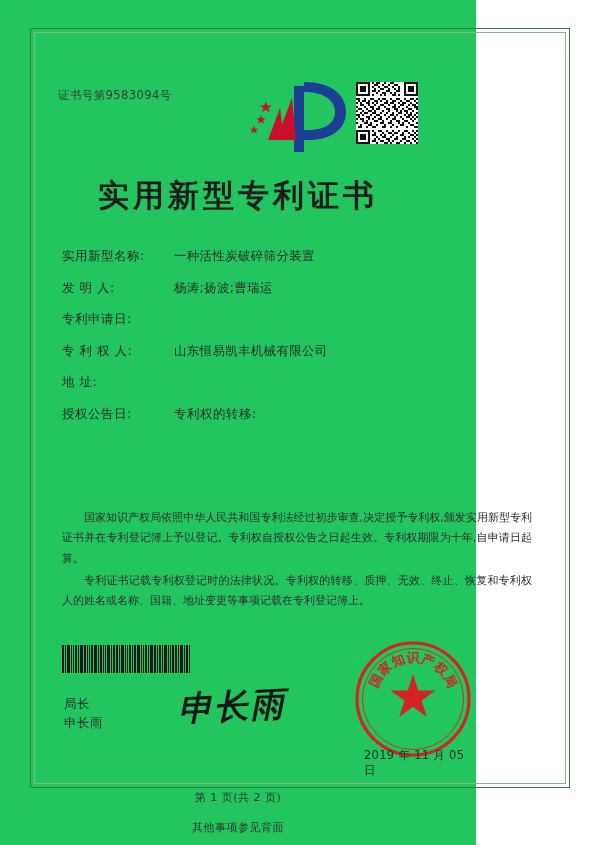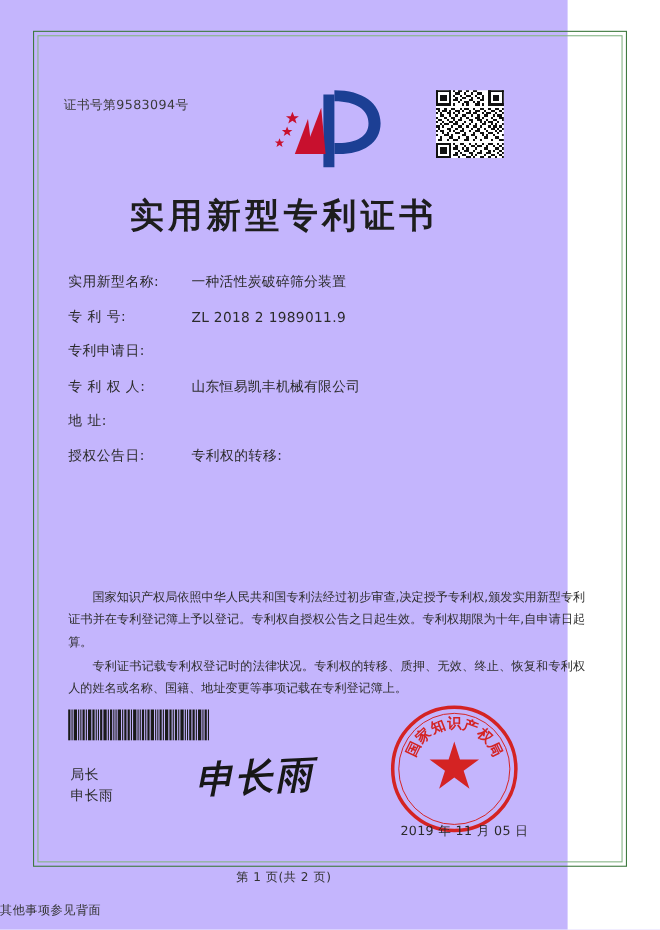--- a/index.html
+++ b/index.html
@@ -9,23 +9,23 @@
   }
   body {
     width: 600px;
     height: 845px;
     font-family: "DejaVu Sans", "Liberation Sans", sans-serif;
     color: #222;
     overflow: hidden;
   }
   .page {
     position: relative;
-    width: 516px;
+    width: 476px;
     height: 845px;
-    background: #c4b5fd;
+    background: #22c55e;
   }
   
   .cert-border {
     position: absolute;
     left: 30px;
     top: 28px;
     width: 540px;
     height: 760px;
     border: 1.5px solid #3f7a3f;
     box-sizing: border-box;
@@ -117,21 +117,21 @@
     text-align: left;
   }
   .fvalue2 {
     flex: 1;
   }
 
   
   .body-text {
     position: absolute;
     left: 62px;
-    top: 533px;
+    top: 508px;
     width: 470px;
     font-size: 11px;
     line-height: 1.85;
     color: #2e2e2e;
     text-align: justify;
   }
   .body-text p {
     margin: 0 0 2px 0;
     text-indent: 22px;
   }
@@ -201,20 +201,21 @@
     text-align: center;
     font-size: 11px;
     color: #333;
     letter-spacing: 0.5px;
   }
   .footnote {
     position: absolute;
     left: 0;
     right: 0;
     top: 820px;
+    text-align: center;
     font-size: 11px;
     color: #333;
     letter-spacing: 0.5px;
   }
 </style>
 </head>
 <body>
 
 <div class="page">
 
@@ -479,22 +480,22 @@
   </div>
 
   <div class="title">实用新型专利证书</div>
 
   <div class="fields">
     <div class="frow">
       <div class="flabel">实用新型名称:</div>
       <div class="fvalue">一种活性炭破碎筛分装置</div>
     </div>
     <div class="frow">
-      <div class="flabel">专 利 号:</div>
-      <div class="fvalue">ZL 2018 2 1989011.9</div>
+      <div class="flabel">发 明 人:</div>
+      <div class="fvalue">杨涛;扬波;曹瑞运</div>
     </div>
     <div class="frow">
       <div class="flabel">专利申请日:</div>
     </div>
     <div class="frow">
       <div class="flabel">专 利 权 人:</div>
       <div class="fvalue">山东恒易凯丰机械有限公司</div>
     </div>
     <div class="frow">
       <div class="flabel">地      址:</div>

